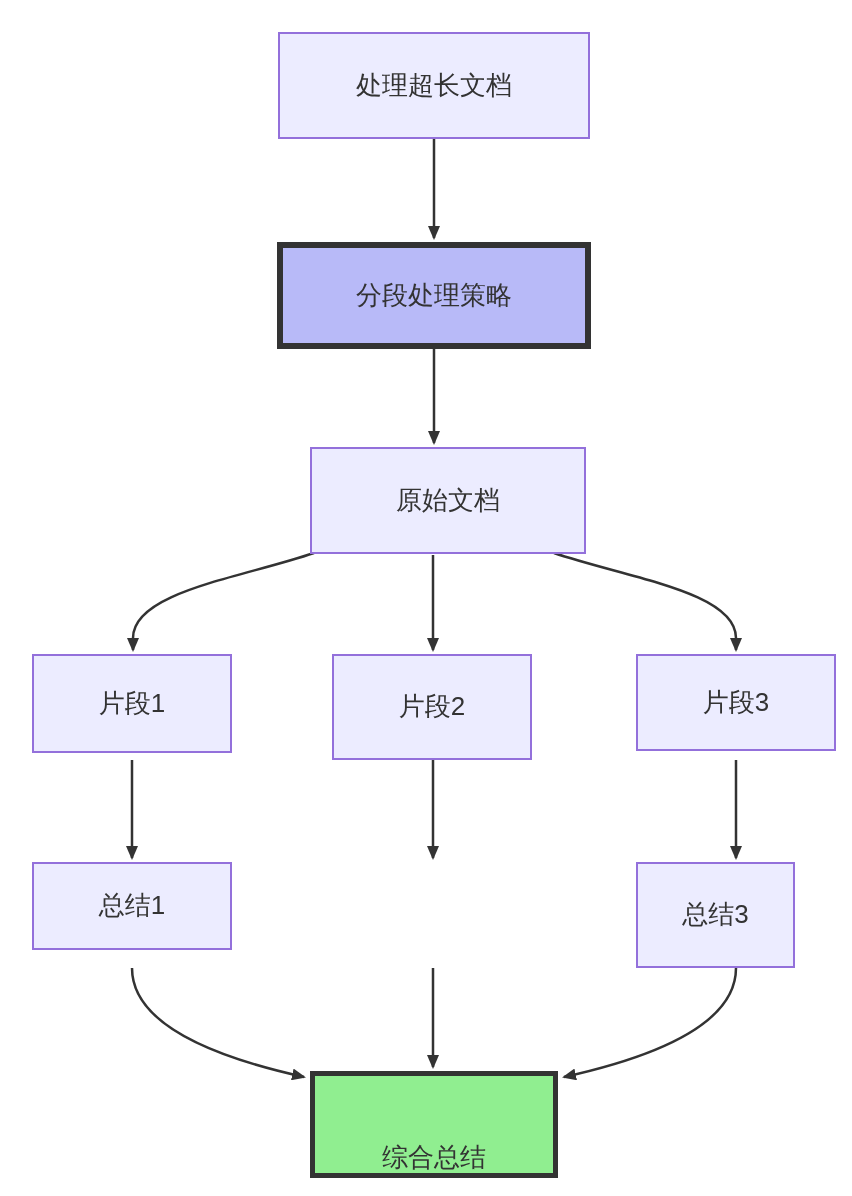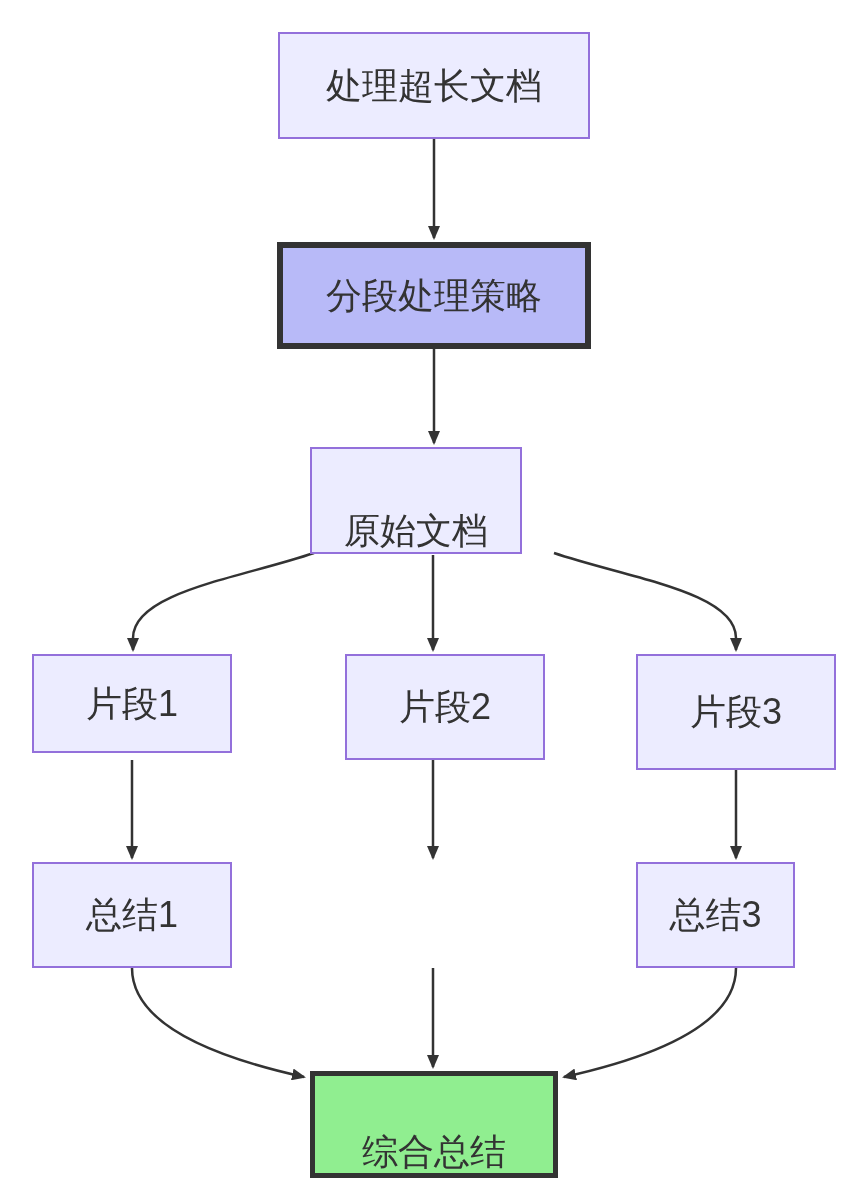--- a/index.html
+++ b/index.html
@@ -24,41 +24,41 @@
   #arrowhead path { fill: var(--edge-color, #333333); }
   .node {
     position: absolute;
     display: flex;
     align-items: center;
     justify-content: center;
     box-sizing: border-box;
     background: var(--node-fill, #ECECFF);
     border: 2px solid var(--node-border, #9370DB);
     color: var(--text-color, #333333);
-    font-size: 36px;
+    font-size: 26px;
     line-height: 1.2;
     white-space: nowrap;
     text-align: center;
   }
   .node.highlight {
     background: var(--highlight-fill, #b8baf8);
     border: 6px solid var(--highlight-border, #333333);
   }
   .node.success {
     background: var(--success-fill, #90EE90);
     border: 5px solid var(--success-border, #333333);
     align-items: flex-end;
   }
   .n-a  { left: 278px; top: 32px;   width: 312px; height: 107px; }
   .n-b  { left: 277px; top: 242px;  width: 314px; height: 107px; }
-  .n-c  { left: 310px; top: 447px;  width: 212px; height: 107px; align-items: flex-end; }
+  .n-c  { left: 310px; top: 447px;  width: 276px; height: 107px; }
   .n-d1 { left: 32px;  top: 654px;  width: 200px; height: 99px; }
-  .n-d2 { left: 345px; top: 654px;  width: 200px; height: 106px; }
-  .n-d3 { left: 636px; top: 654px;  width: 200px; height: 116px; }
-  .n-e1 { left: 32px;  top: 862px;  width: 200px; height: 106px; }
+  .n-d2 { left: 332px; top: 654px;  width: 200px; height: 106px; }
+  .n-d3 { left: 636px; top: 654px;  width: 200px; height: 97px; }
+  .n-e1 { left: 32px;  top: 862px;  width: 200px; height: 88px; }
   .n-e2 { left: 333px; top: 862px;  width: 200px; height: 106px; }
   .n-e3 { left: 636px; top: 862px;  width: 159px; height: 106px; }
   .n-f  { left: 310px; top: 1071px; width: 248px; height: 107px; }
 </style>
 </head>
 <body>
 
 <div class="canvas" style="background: rgb(255, 255, 255);">
 
   <svg class="edges" width="852" height="1196" viewBox="0 0 852 1196" xmlns="http://www.w3.org/2000/svg">

